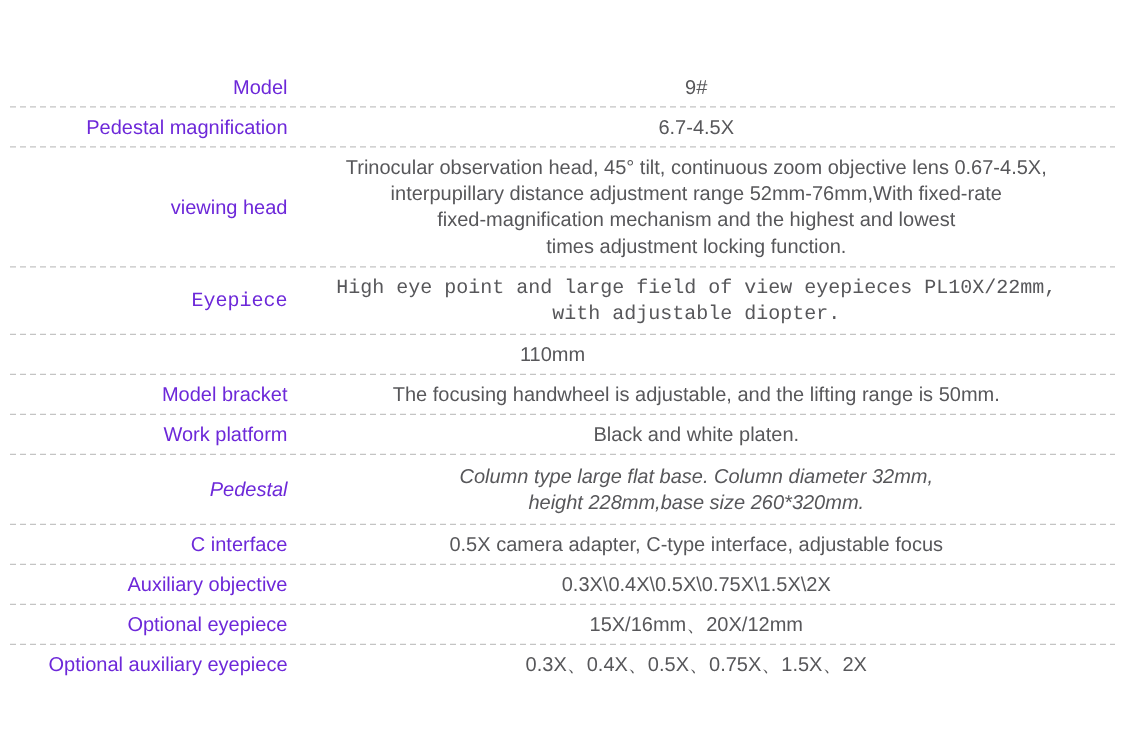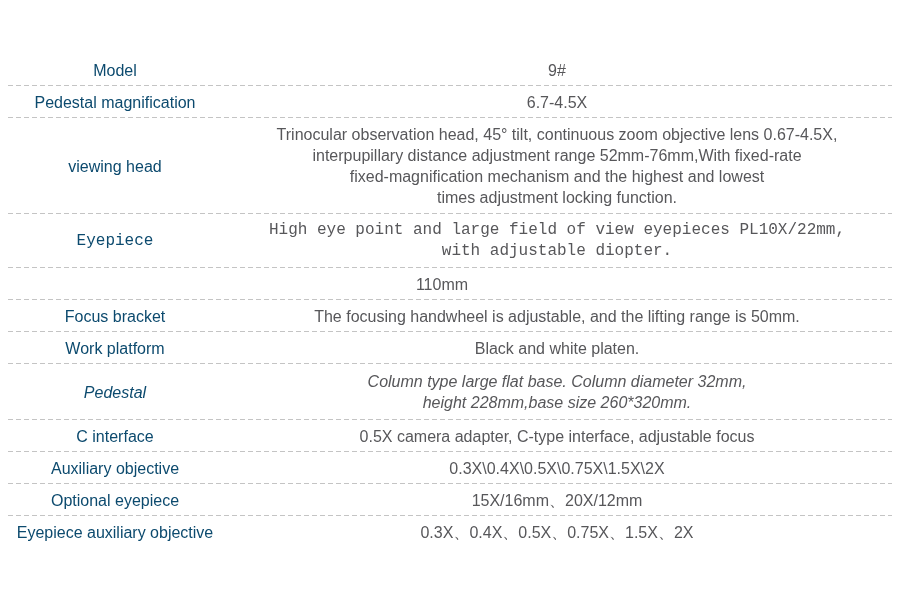--- a/index.html
+++ b/index.html
@@ -33,22 +33,22 @@
   .row:not(:last-child)::after {
     content: "";
     position: absolute;
     left: 8px; right: 8px; bottom: 0;
     height: 1px;
     background: repeating-linear-gradient(90deg, var(--rule) 0 5px, transparent 5px 8px);
   }
   .label {
     width: 230px;
     flex: 0 0 230px;
-    text-align: center;
-    color: #0c4a6e;
+    text-align: right;
+    color: #6d28d9;
   }
   .value {
     flex: 1;
     text-align: center;
     padding-right: 16px;
     white-space: pre-line;
   }
 </style>
 </head>
 <body>
@@ -77,21 +77,21 @@
     <div class="label">Eyepiece</div>
     <div class="value">High eye point and large field of view eyepieces PL10X/22mm,
 with adjustable diopter.</div>
   </div>
 
   <div class="row">
     <div class="value">110mm</div>
   </div>
 
   <div class="row">
-    <div class="label">Focus bracket</div>
+    <div class="label">Model bracket</div>
     <div class="value">The focusing handwheel is adjustable, and the lifting range is 50mm.</div>
   </div>
 
   <div class="row">
     <div class="label">Work platform</div>
     <div class="value">Black and white platen.</div>
   </div>
 
   <div class="row h2b">
     <div class="label">Pedestal</div>
@@ -108,17 +108,17 @@
     <div class="label">Auxiliary objective</div>
     <div class="value">0.3X\0.4X\0.5X\0.75X\1.5X\2X</div>
   </div>
 
   <div class="row">
     <div class="label">Optional eyepiece</div>
     <div class="value">15X/16mm、20X/12mm</div>
   </div>
 
   <div class="row">
-    <div class="label">Eyepiece auxiliary objective</div>
+    <div class="label">Optional auxiliary eyepiece</div>
     <div class="value">0.3X、0.4X、0.5X、0.75X、1.5X、2X</div>
   </div>
 
 </div>
 
 </body></html>

